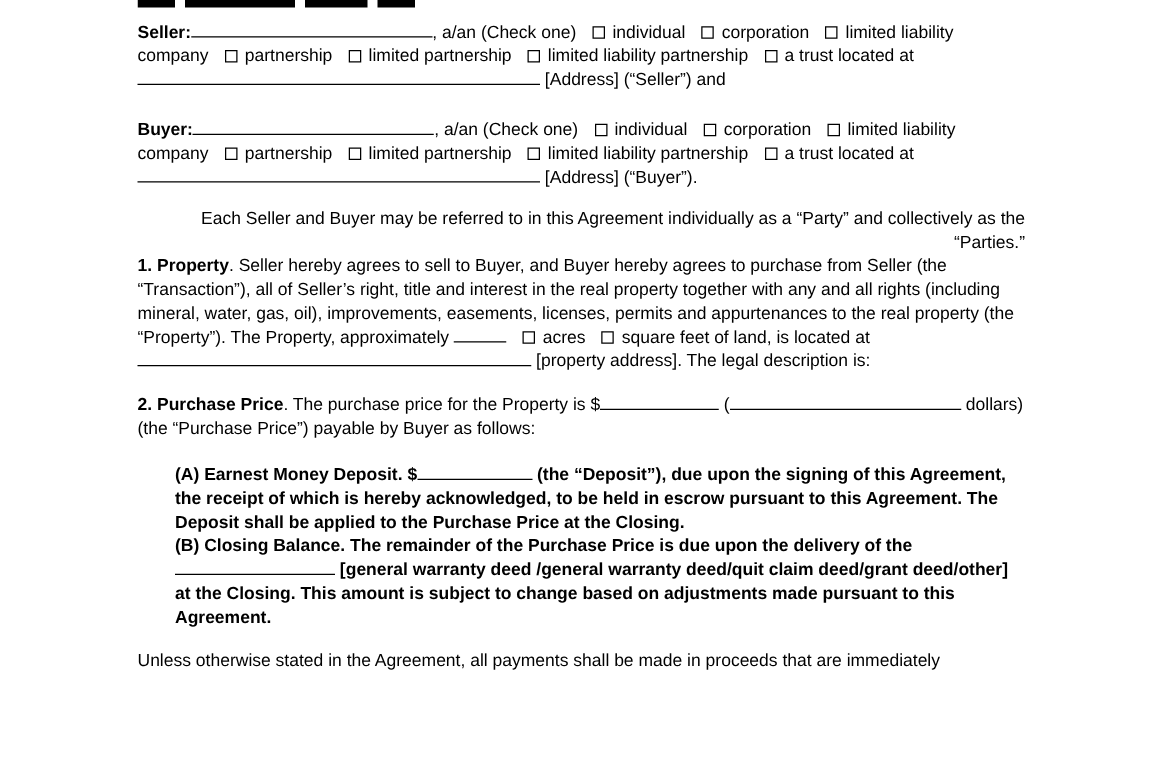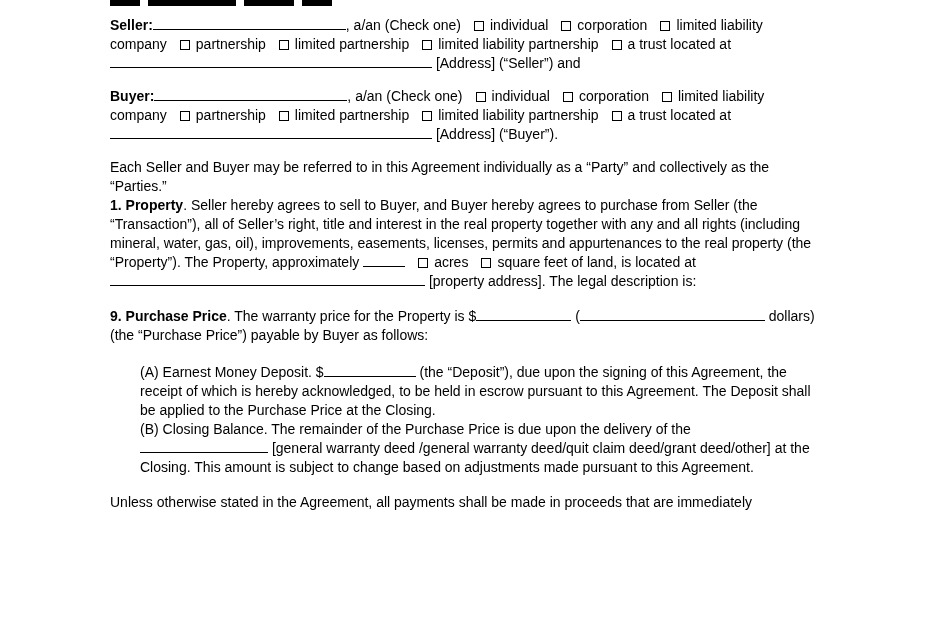--- a/index.html
+++ b/index.html
@@ -10,26 +10,26 @@
     background:#ffffff;
     color:#000;
     font-family:"Liberation Sans", sans-serif;
     font-size:14px;
     line-height:19px;
     box-sizing:border-box;
     padding:0 110px 6px 110px;
   }
   .para{margin:0;}
   .p-seller{margin-top:10px;}
-  .p-buyer{margin-top:14px;}
-  .p-parties{margin-top:14px;}
+  .p-buyer{margin-top:21px;}
+  .p-parties{margin-top:14px;text-align:right;}
   .p-property{}
   .p-legal{margin-top:6px;}
   .p-price{margin-top:16px;}
-  .ab-block{margin-top:18px;margin-left:30px;}
+  .ab-block{margin-top:18px;margin-left:30px;font-weight:bold;}
   .p-final{margin-top:16px;}
   .blank{
     display:inline-block;
     border-bottom:1px solid #000;
     height:12px;
     vertical-align:baseline;
   }
   .cb{
     display:inline-block;
     width:10px;height:10px;
@@ -59,21 +59,21 @@
 
   <p class="para p-seller"><span class="bold">Seller:</span><span class="blank" style="width: 193px;"></span><span>, a/an (Check one)</span><span class="cb"></span><span>individual</span><span class="cb"></span><span>corporation</span><span class="cb"></span><span>limited liability company</span><span class="cb"></span><span>partnership</span><span class="cb"></span><span>limited partnership</span><span class="cb"></span><span>limited liability partnership</span><span class="cb"></span><span>a trust located at </span><span class="blank" style="width: 322px;"></span><span> [Address] (“Seller”) and</span></p>
 
   <p class="para p-buyer"><span class="bold">Buyer:</span><span class="blank" style="width: 193px;"></span><span>, a/an (Check one)</span><span class="cb"></span><span>individual</span><span class="cb"></span><span>corporation</span><span class="cb"></span><span>limited liability company</span><span class="cb"></span><span>partnership</span><span class="cb"></span><span>limited partnership</span><span class="cb"></span><span>limited liability partnership</span><span class="cb"></span><span>a trust located at </span><span class="blank" style="width: 322px;"></span><span> [Address] (“Buyer”).</span></p>
 
   <p class="para p-parties"><span>Each Seller and Buyer may be referred to in this Agreement individually as a “Party” and collectively as the “Parties.”</span></p>
 
   <p class="para p-property"><span class="bold">1. Property</span><span>. Seller hereby agrees to sell to Buyer, and Buyer hereby agrees to purchase from Seller (the “Transaction”), all of Seller’s right, title and interest in the real property together with any and all rights (including mineral, water, gas, oil), improvements, easements, licenses, permits and appurtenances to the real property (the “Property”). The Property, approximately </span><span class="blank" style="width: 42px;"></span><span class="cb"></span><span>acres</span><span class="cb"></span><span>square feet of land, is located at </span><span class="blank" style="width: 315px;"></span><span> [property address]. The legal description is:</span></p>
 
 
-  <p class="para p-price"><span class="bold">9. Purchase Price</span><span>.  The warranty price for the Property is $</span><span class="blank" style="width: 95px;"></span><span> (</span><span class="blank" style="width: 185px;"></span><span> dollars) (the “Purchase Price”) payable by Buyer as follows:</span></p>
+  <p class="para p-price"><span class="bold">2. Purchase Price</span><span>.  The purchase price for the Property is $</span><span class="blank" style="width: 95px;"></span><span> (</span><span class="blank" style="width: 185px;"></span><span> dollars) (the “Purchase Price”) payable by Buyer as follows:</span></p>
 
   <div class="ab-block">
     <p class="para"><span>(A) Earnest Money Deposit. $</span><span class="blank" style="width: 92px;"></span><span> (the “Deposit”), due upon the signing of this Agreement, the receipt of which is hereby acknowledged, to be held in escrow pursuant to this Agreement. The Deposit shall be applied to the Purchase Price at the Closing.</span></p>
     <p class="para"><span>(B) Closing Balance. The remainder of the Purchase Price is due upon the delivery of the </span><span class="blank" style="width: 128px;"></span><span> [general warranty deed /general warranty deed/quit claim deed/grant deed/other] at the Closing.  This amount is subject to change based on adjustments made pursuant to this Agreement.</span></p>
   </div>
 
   <p class="para p-final"><span>Unless otherwise stated in the Agreement, all payments shall be made in proceeds that are immediately</span></p>
 
 </div>
 

